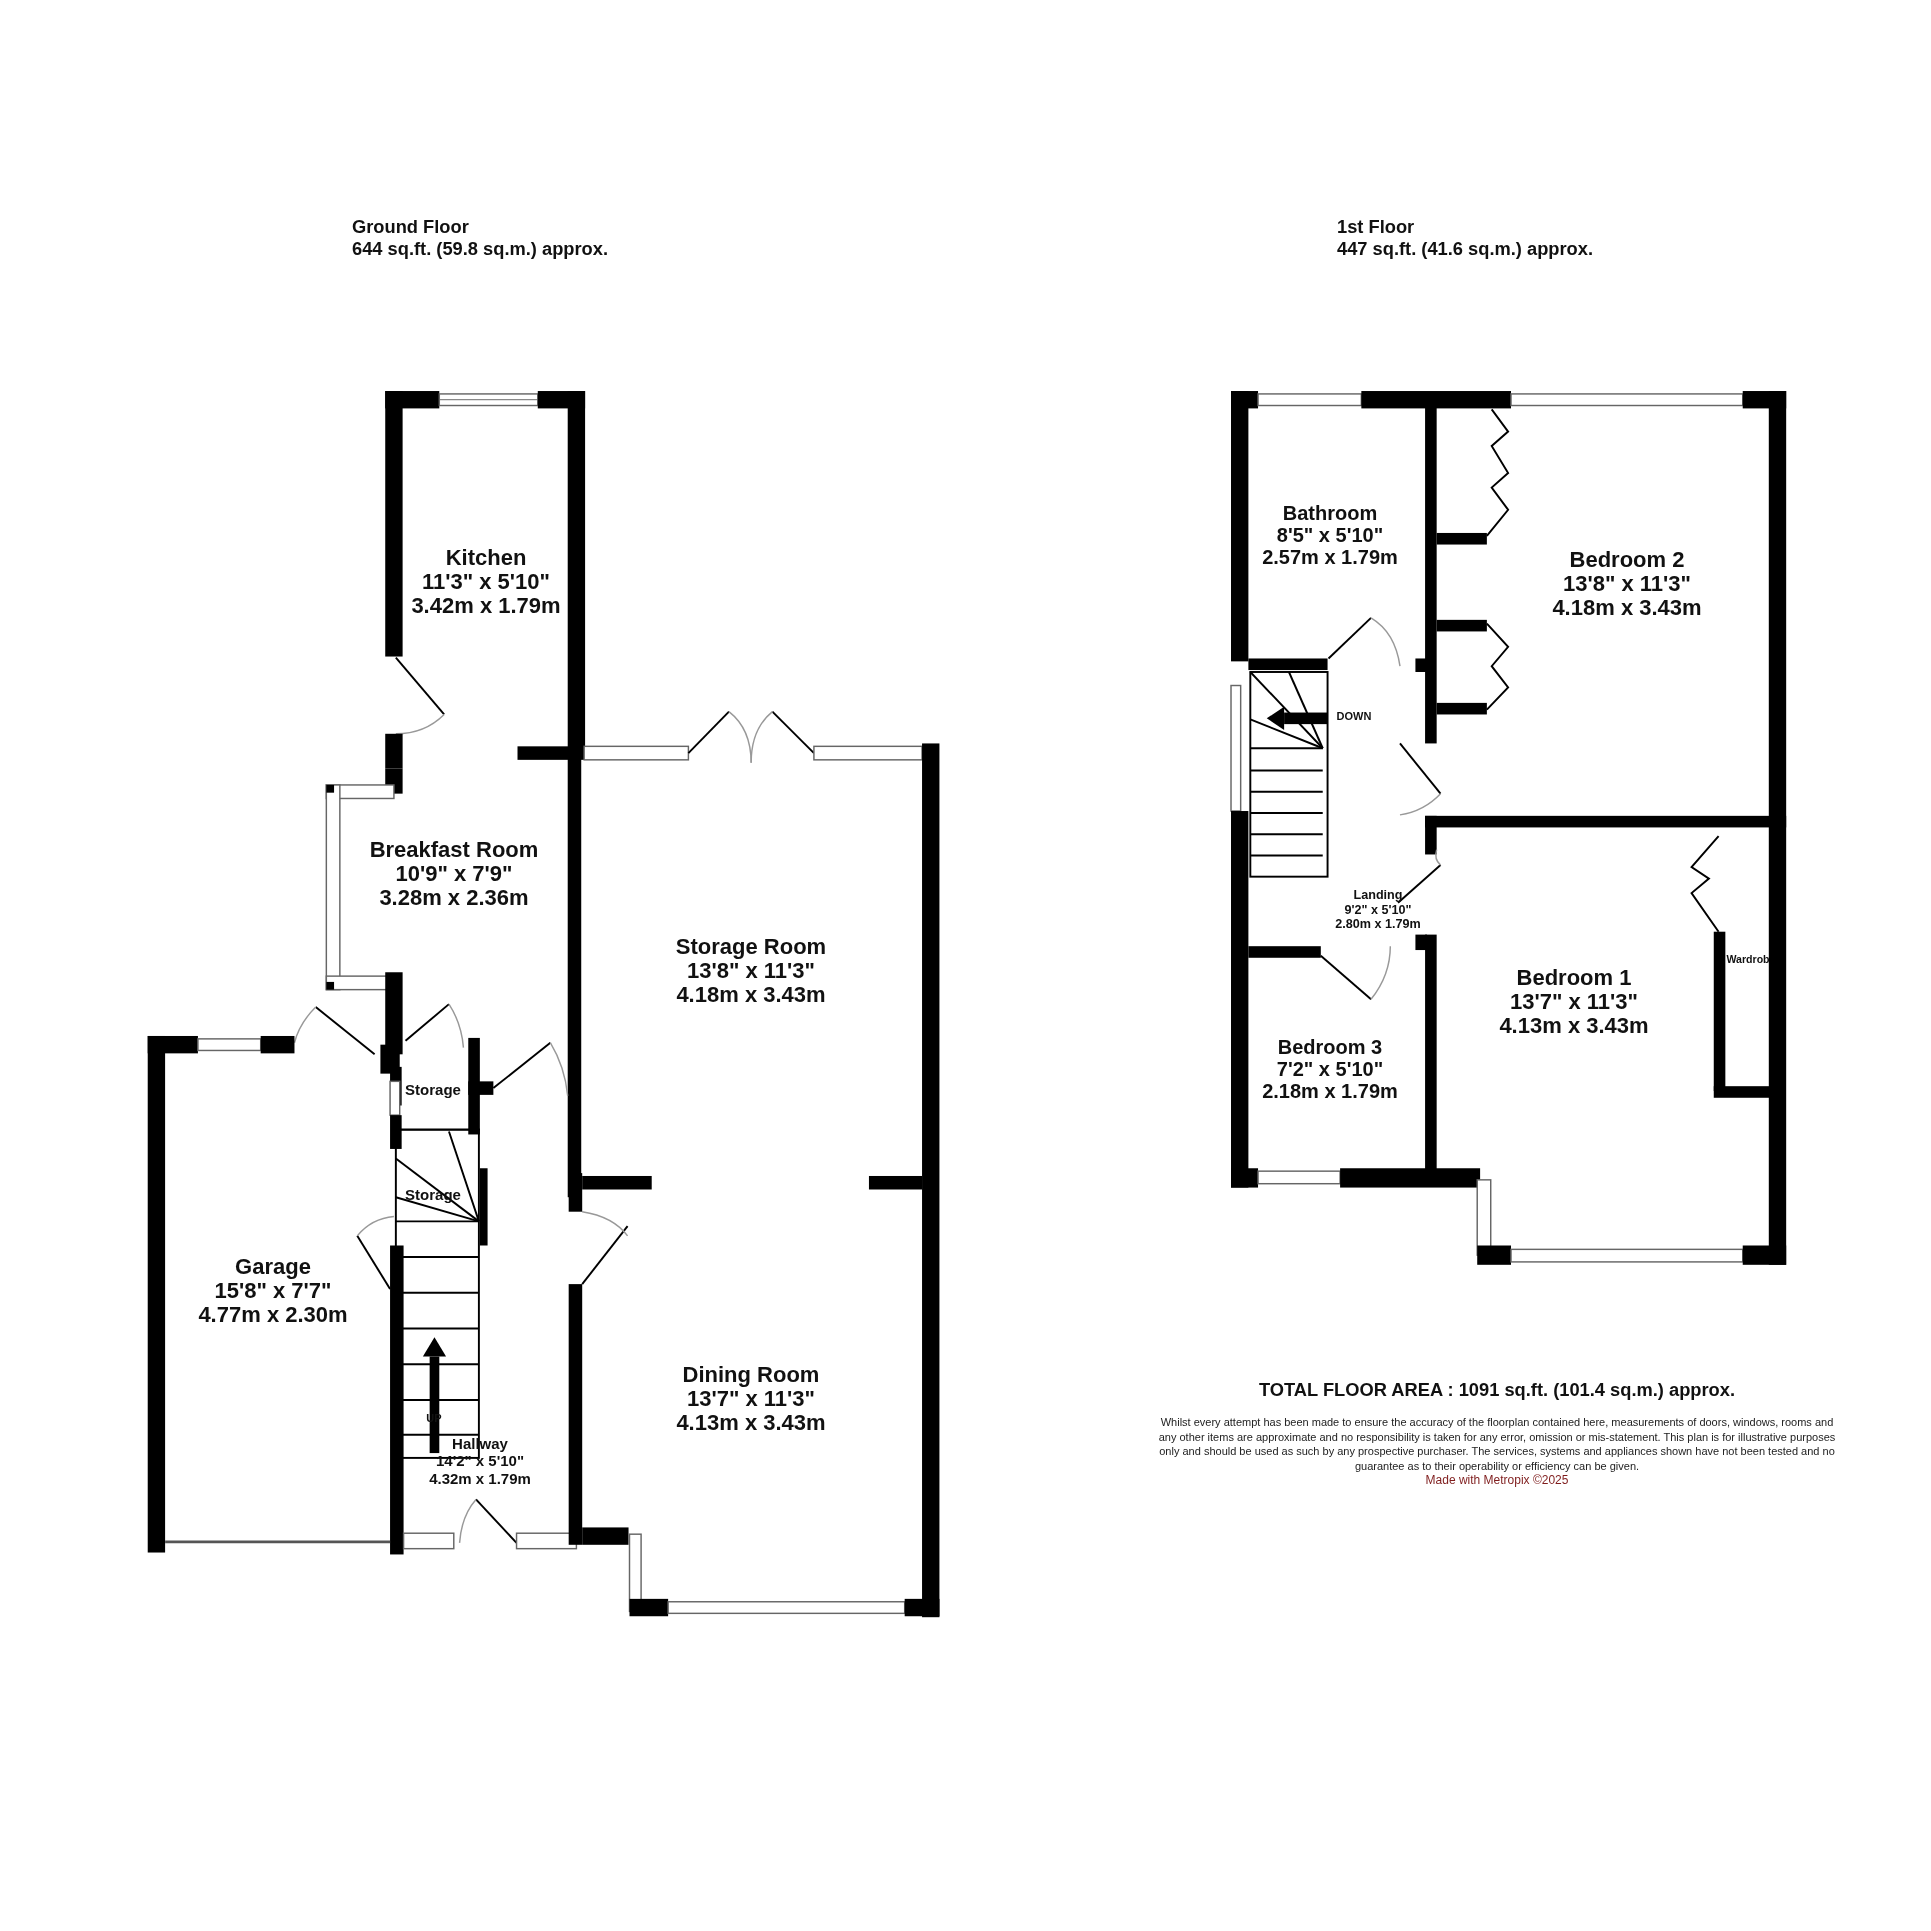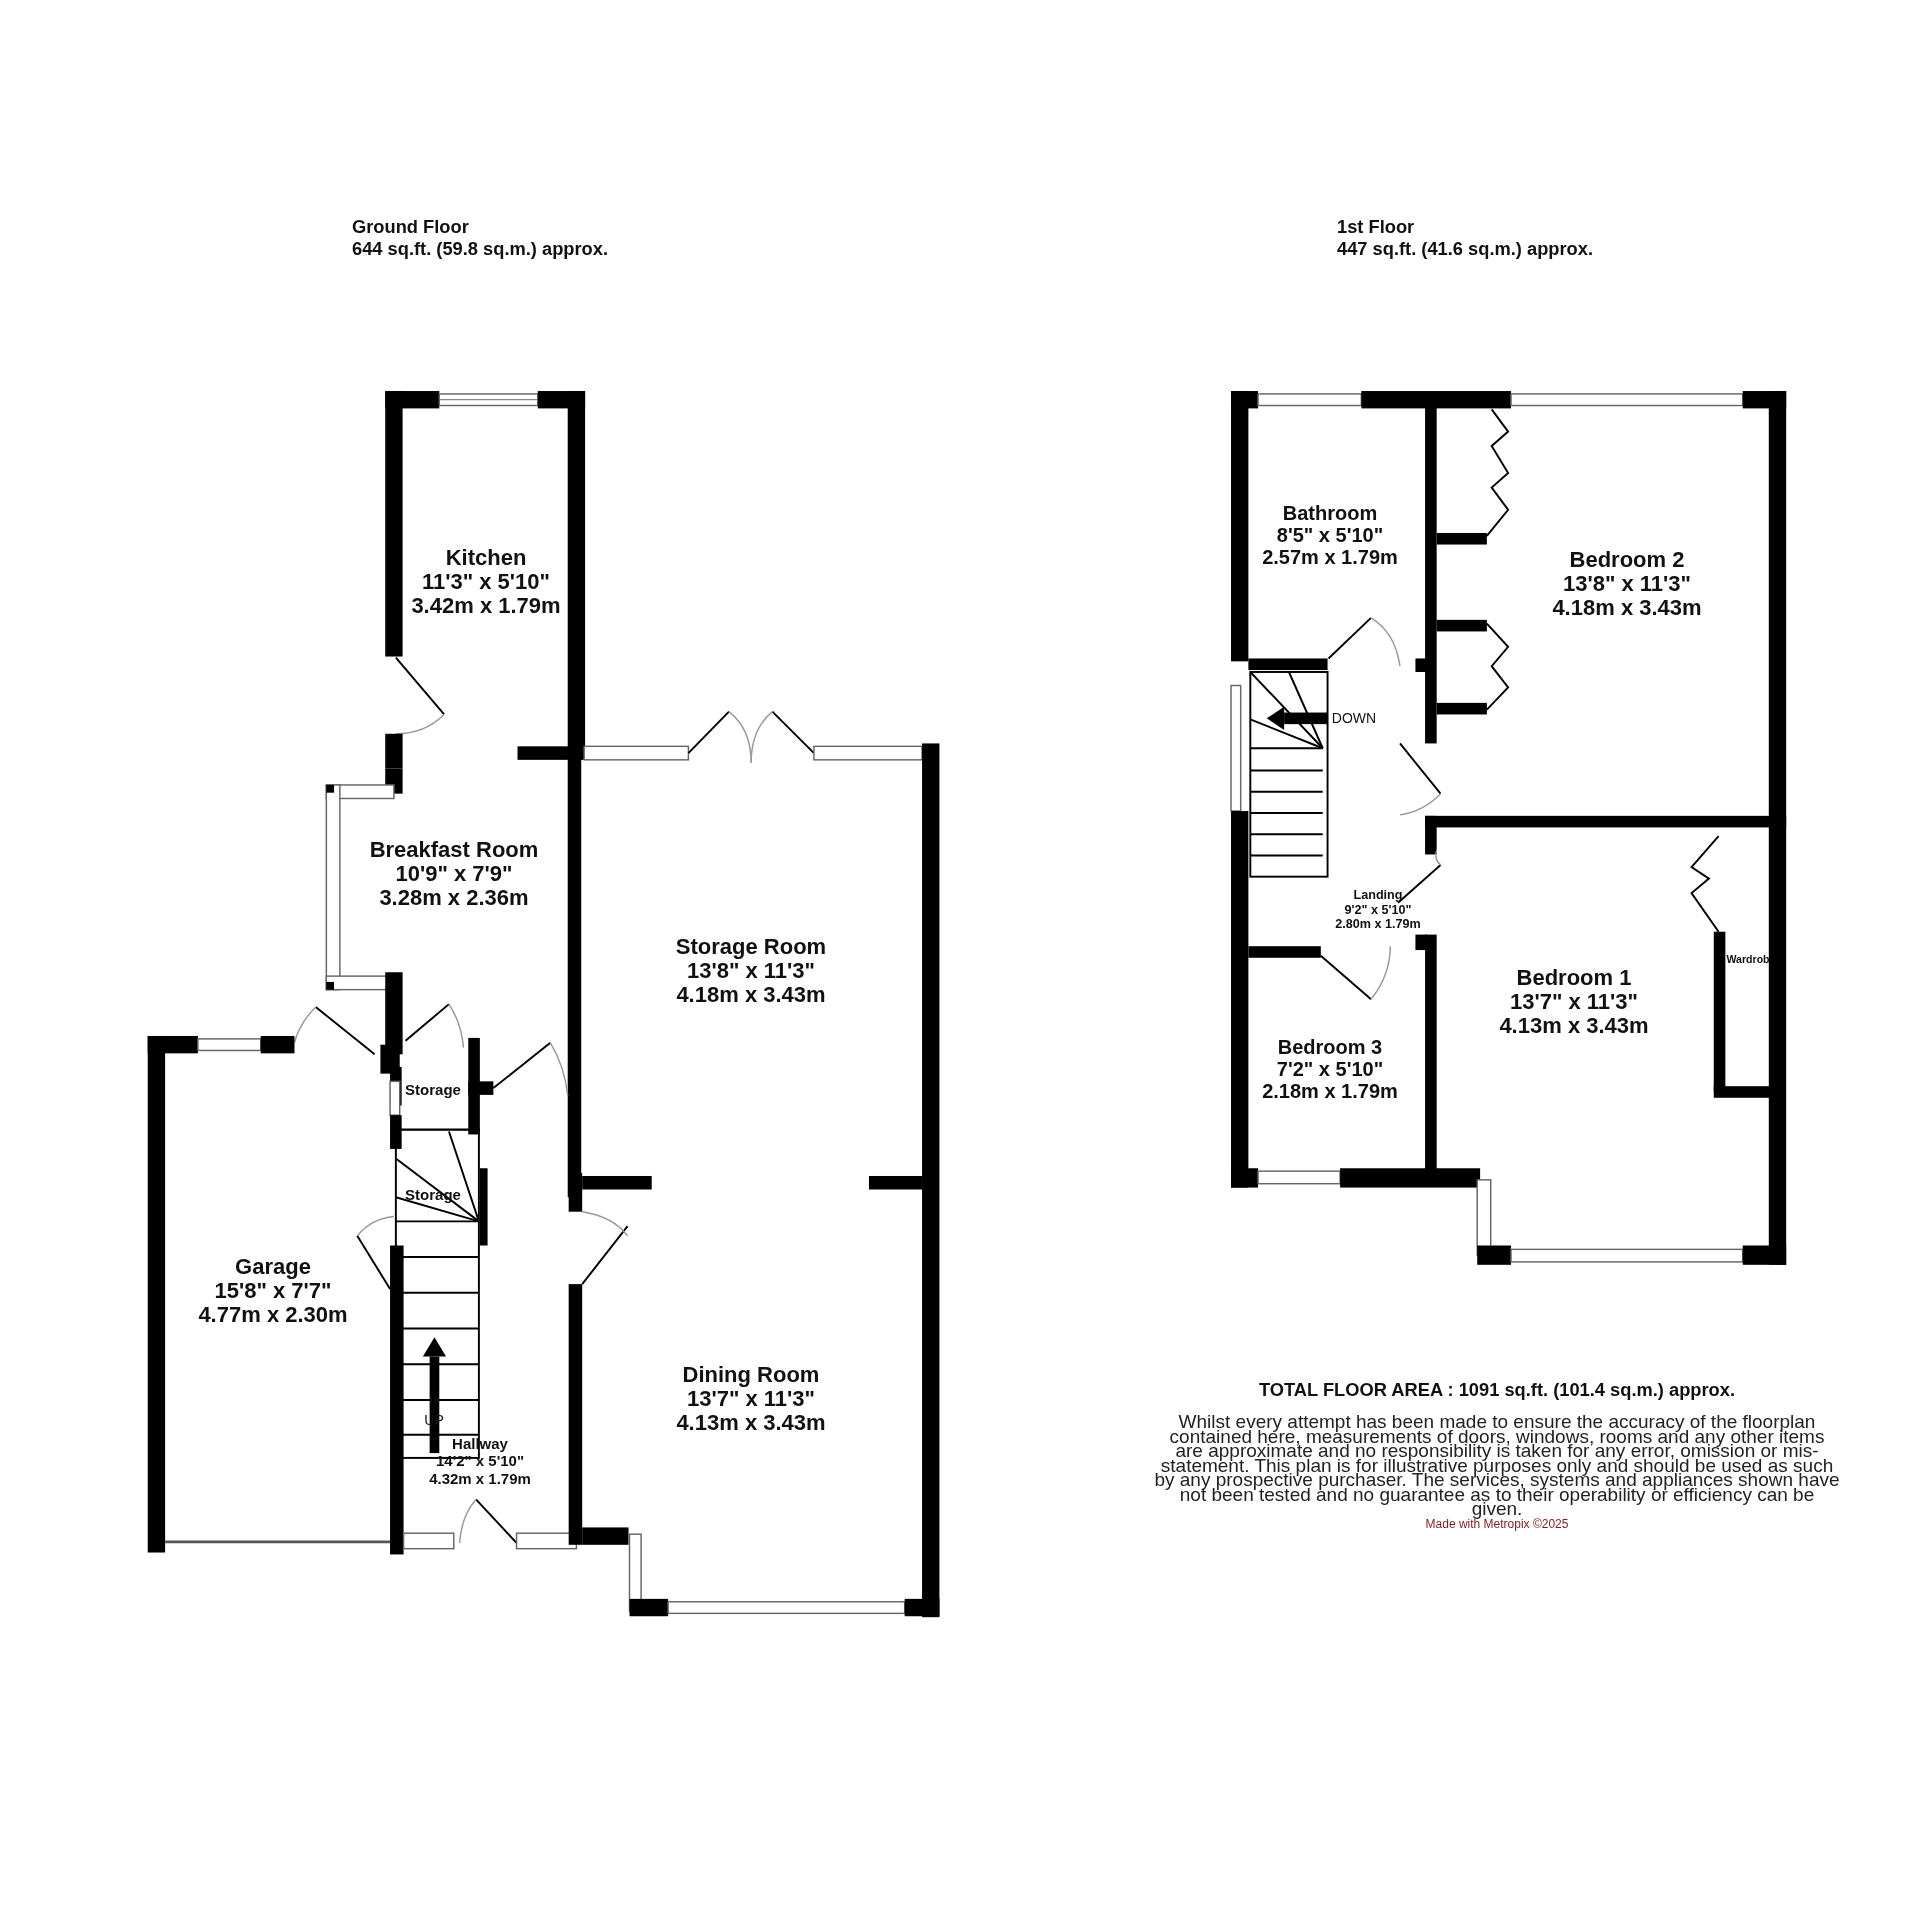--- a/index.html
+++ b/index.html
@@ -9,24 +9,24 @@
   .floor-heading span { display: block; }
   svg.plan { position: absolute; left: 0; top: 0; }
   .wall { fill: #000; }
   .win { fill: #fff; stroke: #666; stroke-width: 1.5; }
   .thin { stroke: #000; stroke-width: 2; fill: none; }
   .arc { stroke: #999; stroke-width: 1.5; fill: none; }
   .room-label { position: absolute; text-align: center; font-weight: bold; white-space: nowrap; transform: translateX(-50%); }
   .room-label .name, .room-label .imp, .room-label .met { display: block; }
   .lg { font-size: 22px; line-height: 24px; }
   .sm { font-size: 15px; line-height: 17.4px; }
-  .tiny { font-size: 14px; font-weight: normal; }
+  .tiny { font-size: 11px; font-weight: bold; }
   .footer { position: absolute; left: 1154px; top: 1379px; width: 686px; text-align: center; }
   .footer .total { font-weight: bold; font-size: 18.3px; display: block; margin-bottom: 14px; }
-  .footer .disclaimer { font-size: 19px; line-height: 14.5px; display: block; color: #222; }
+  .footer .disclaimer { font-size: 11px; line-height: 14.5px; display: block; color: #222; }
   .footer .credit { font-size: 12px; display: block; color: #7f1d1d; }
 </style>
 </head>
 <body>
 
 <div class="floor-heading" style="left:352px; top:216px; width:309px;">
   <span>Ground Floor</span>
   <span>644 sq.ft. (59.8 sq.m.) approx.</span>
 </div>
 <div class="floor-heading" style="left:1337px; top:216px; width:309px;">

